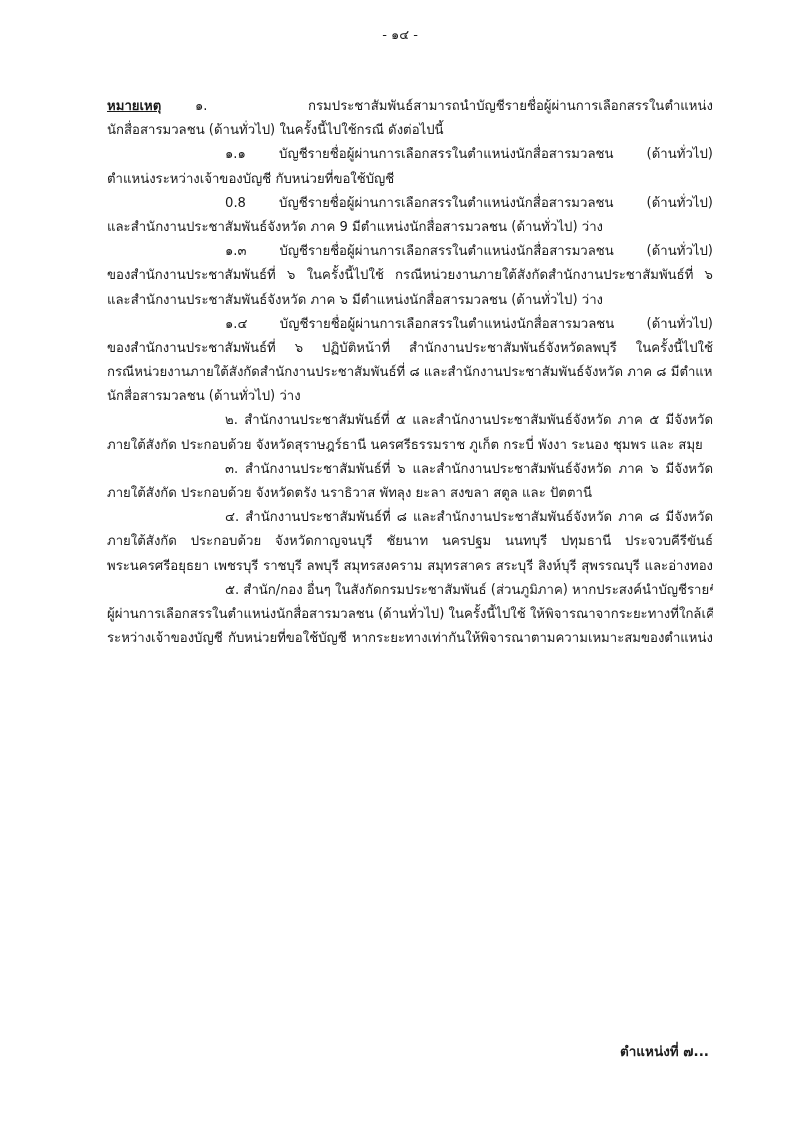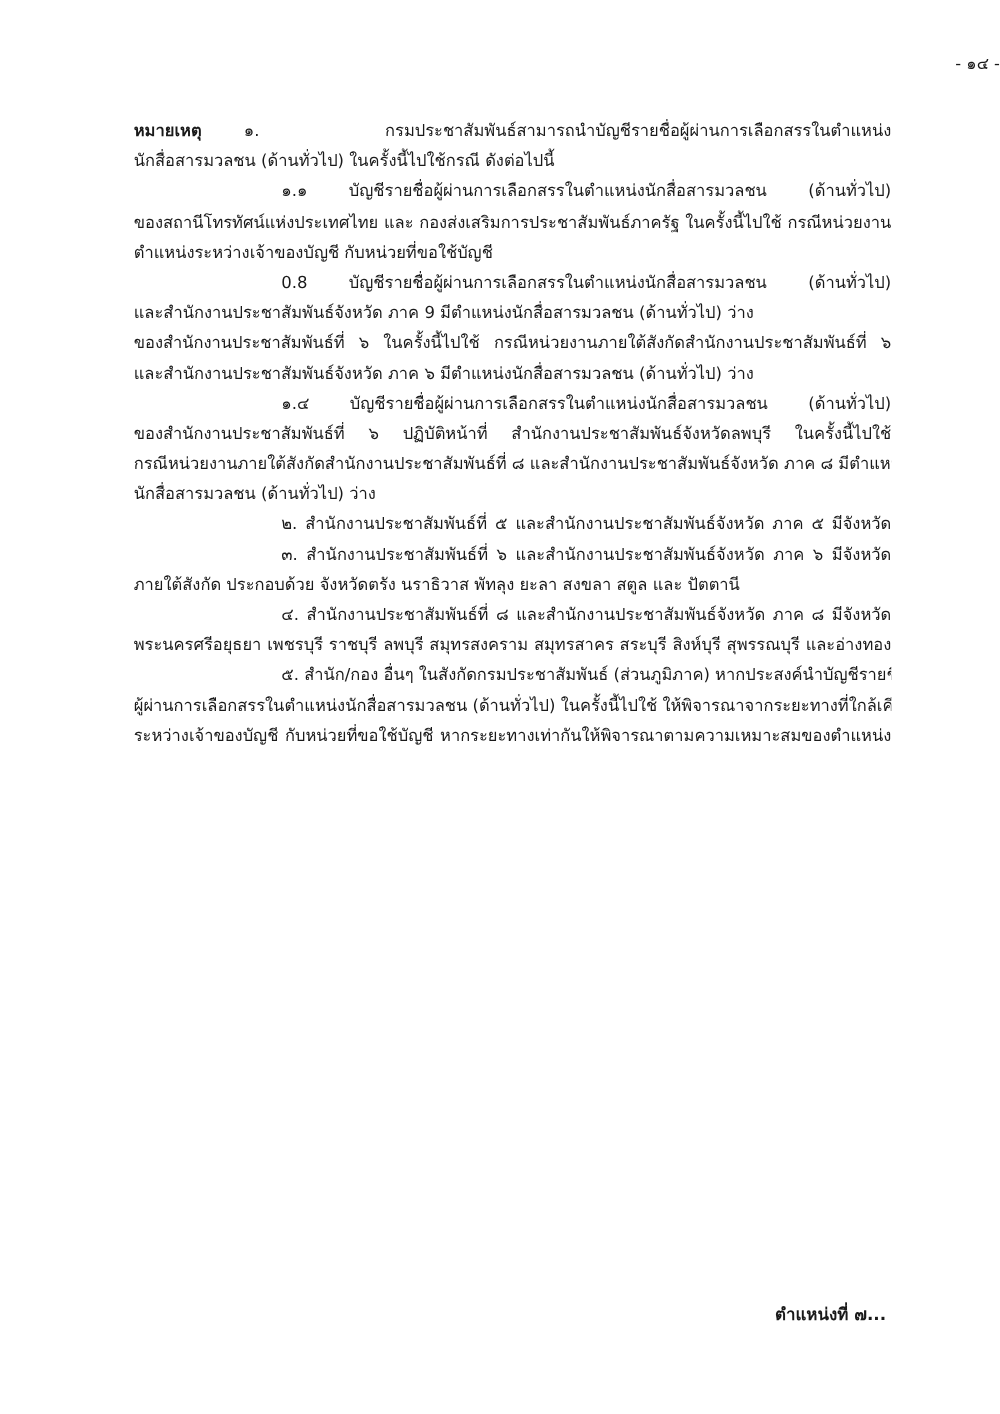--- a/index.html
+++ b/index.html
@@ -1,49 +1,51 @@
 <!DOCTYPE html>
 <html><head>
 <meta charset="utf-8">
 <style>
   html, body { margin: 0; padding: 0; background: #ffffff; }
   body { width: 800px; height: 1131px; position: relative; overflow: hidden;
          font-family: "DejaVu Sans", sans-serif; color: #1a1a1a; }
-  .page-number { position: absolute; top: 40px; left: 0; width: 800px; text-align: right;
+  .page-number { position: absolute; top: 24px; left: 0; width: 800px; text-align: center;
                  font-size: 13px; }
   .body { position: absolute; top: 94px; left: 107px; width: 606px; font-size: 13.2px;
           line-height: 24.2px; }
   .line { white-space: nowrap; overflow: hidden; display: block; height: 24.2px; }
   .just { text-align: justify; text-align-last: justify; }
   .indent { padding-left: 118px; }
-  .note-label { font-weight: bold; display: inline-block; width: 88px; }
+  .note-label { text-decoration: underline; font-weight: bold; display: inline-block; width: 88px; }
   .continuation { position: absolute; top: 1040px; left: 620px; font-size: 13.5px; font-weight: bold; text-align: center; }
 </style>
 </head>
 <body>
 
 <div class="page-number">- ๑๔ -</div>
 
 <div class="body">
   <div class="line just"><span class="note-label">หมายเหตุ</span><span>๑. กรมประชาสัมพันธ์สามารถนำบัญชีรายชื่อผู้ผ่านการเลือกสรรในตำแหน่ง</span></div>
   <div class="line">นักสื่อสารมวลชน (ด้านทั่วไป) ในครั้งนี้ไปใช้กรณี ดังต่อไปนี้</div>
   <div class="line just indent">๑.๑ บัญชีรายชื่อผู้ผ่านการเลือกสรรในตำแหน่งนักสื่อสารมวลชน (ด้านทั่วไป)</div>
-  <div class="line just">ของสถานีโทรทัศน์แห่งประเทศไทย และ กองส่งเสริมการประชาสัมพันธ์ภาครัฐ ในครั้งนี้ไปใช้ กรณีหน่วยงาน</div>
   <div class="line">ตำแหน่งระหว่างเจ้าของบัญชี กับหน่วยที่ขอใช้บัญชี</div>
   <div class="line just indent">0.8 บัญชีรายชื่อผู้ผ่านการเลือกสรรในตำแหน่งนักสื่อสารมวลชน (ด้านทั่วไป)</div>
   <div class="line">และสำนักงานประชาสัมพันธ์จังหวัด ภาค 9 มีตำแหน่งนักสื่อสารมวลชน (ด้านทั่วไป) ว่าง</div>
+  <div class="line just indent">๑.๓ บัญชีรายชื่อผู้ผ่านการเลือกสรรในตำแหน่งนักสื่อสารมวลชน (ด้านทั่วไป)</div>
   <div class="line just">ของสำนักงานประชาสัมพันธ์ที่ ๖ ในครั้งนี้ไปใช้ กรณีหน่วยงานภายใต้สังกัดสำนักงานประชาสัมพันธ์ที่ ๖</div>
   <div class="line">และสำนักงานประชาสัมพันธ์จังหวัด ภาค ๖ มีตำแหน่งนักสื่อสารมวลชน (ด้านทั่วไป) ว่าง</div>
   <div class="line just indent">๑.๔ บัญชีรายชื่อผู้ผ่านการเลือกสรรในตำแหน่งนักสื่อสารมวลชน (ด้านทั่วไป)</div>
   <div class="line just">ของสำนักงานประชาสัมพันธ์ที่ ๖ ปฏิบัติหน้าที่ สำนักงานประชาสัมพันธ์จังหวัดลพบุรี ในครั้งนี้ไปใช้</div>
   <div class="line just">กรณีหน่วยงานภายใต้สังกัดสำนักงานประชาสัมพันธ์ที่ ๘ และสำนักงานประชาสัมพันธ์จังหวัด ภาค ๘ มีตำแหน่ง</div>
   <div class="line">นักสื่อสารมวลชน (ด้านทั่วไป) ว่าง</div>
   <div class="line just indent">๒. สำนักงานประชาสัมพันธ์ที่ ๕ และสำนักงานประชาสัมพันธ์จังหวัด ภาค ๕ มีจังหวัด</div>
+  <div class="line">ภายใต้สังกัด ประกอบด้วย จังหวัดสุราษฎร์ธานี นครศรีธรรมราช ภูเก็ต กระบี่ พังงา ระนอง ชุมพร และ สมุย</div>
   <div class="line just indent">๓. สำนักงานประชาสัมพันธ์ที่ ๖ และสำนักงานประชาสัมพันธ์จังหวัด ภาค ๖ มีจังหวัด</div>
   <div class="line">ภายใต้สังกัด ประกอบด้วย จังหวัดตรัง นราธิวาส พัทลุง ยะลา สงขลา สตูล และ ปัตตานี</div>
   <div class="line just indent">๔. สำนักงานประชาสัมพันธ์ที่ ๘ และสำนักงานประชาสัมพันธ์จังหวัด ภาค ๘ มีจังหวัด</div>
+  <div class="line just">ภายใต้สังกัด ประกอบด้วย จังหวัดกาญจนบุรี ชัยนาท นครปฐม นนทบุรี ปทุมธานี ประจวบคีรีขันธ์</div>
   <div class="line just">พระนครศรีอยุธยา เพชรบุรี ราชบุรี ลพบุรี สมุทรสงคราม สมุทรสาคร สระบุรี สิงห์บุรี สุพรรณบุรี และอ่างทอง</div>
   <div class="line just indent">๕. สำนัก/กอง อื่นๆ ในสังกัดกรมประชาสัมพันธ์ (ส่วนภูมิภาค) หากประสงค์นำบัญชีรายชื่อ</div>
   <div class="line just">ผู้ผ่านการเลือกสรรในตำแหน่งนักสื่อสารมวลชน (ด้านทั่วไป) ในครั้งนี้ไปใช้ ให้พิจารณาจากระยะทางที่ใกล้เคียงกัน</div>
   <div class="line just">ระหว่างเจ้าของบัญชี กับหน่วยที่ขอใช้บัญชี หากระยะทางเท่ากันให้พิจารณาตามความเหมาะสมของตำแหน่ง</div>
 </div>
 
 <div class="continuation">ตำแหน่งที่ ๗...</div>
 
 </body></html>

